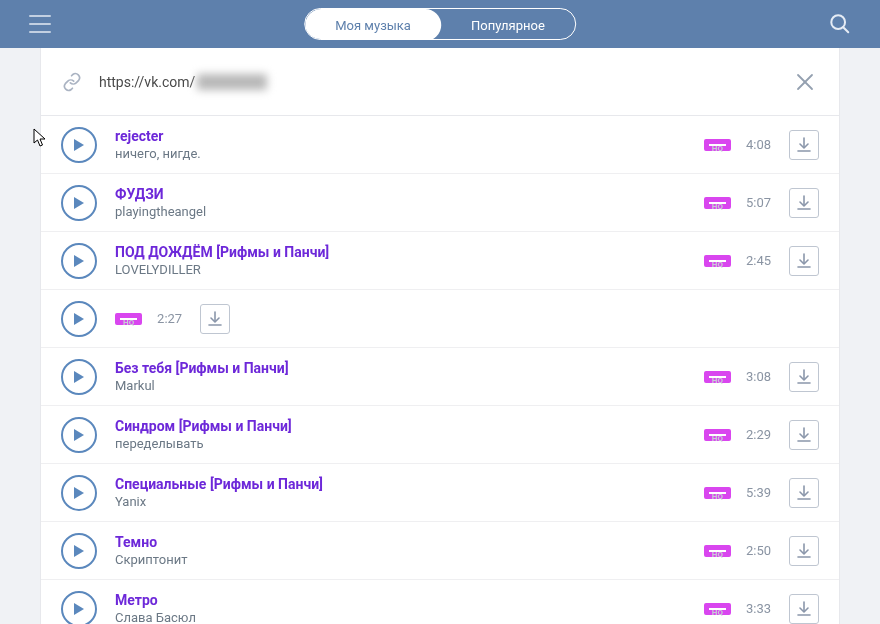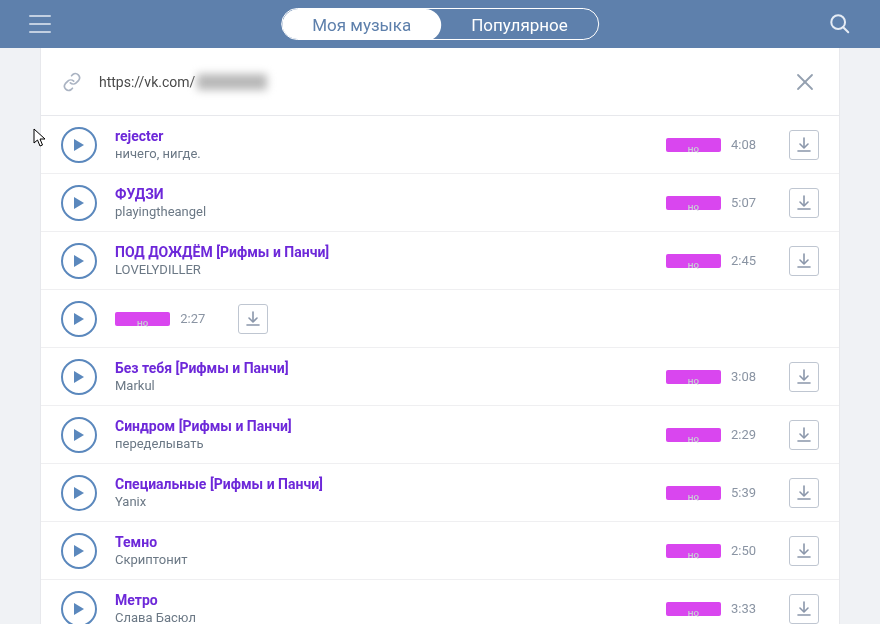--- a/index.html
+++ b/index.html
@@ -23,21 +23,21 @@
     display: flex;
     border: 1px solid #ffffff;
     border-radius: 16px;
     height: 32px;
     overflow: hidden;
   }
   .tab {
     padding: 16px 30px;
     display: flex;
     align-items: center;
-    font-size: 17px;
+    font-size: 13px;
     cursor: pointer;
     color: #ffffff;
     white-space: nowrap;
   }
   .tab.active {
     background: #ffffff;
     color: #5e80ac;
     border-radius: 16px;
   }
 
@@ -95,28 +95,27 @@
   .play-btn svg { fill:#5b88bd; }
 
   .track-info { flex: 1; min-width: 0; }
   .track-title { font-size: 14px; font-weight: 700; color:#6d28d9; line-height: 18px; }
   .track-artist { font-size: 13px; color:#6b7885; line-height: 17px; }
 
   .hq-badge {
     font-size: 8px;
     font-weight: 700;
     color: #c8ccd4;
-    border: 7px solid #d946ef;
+    border: 5px solid #d946ef;
     border-radius: 2px;
-    padding: 0 15px;
+    padding: 0 3px;
     height: 12px;
     line-height: 10px;
-    margin-right: 10px;
-  }
-  .duration { font-size: 13px; color:#8a94a3; width: 40px; margin-right: 18px; }
+  }
+  .duration { font-size: 13px; color:#8a94a3; width: 40px; text-align: right; margin-right: 18px; }
   .download-btn {
     width: 30px; height: 30px;
     border: 1px solid #bfc6d1;
     border-radius: 3px;
     display:flex; align-items:center; justify-content:center;
     cursor:pointer;
   }
   .download-btn svg { stroke:#8a96aa; fill:none; }
 
   .cursor-svg {

